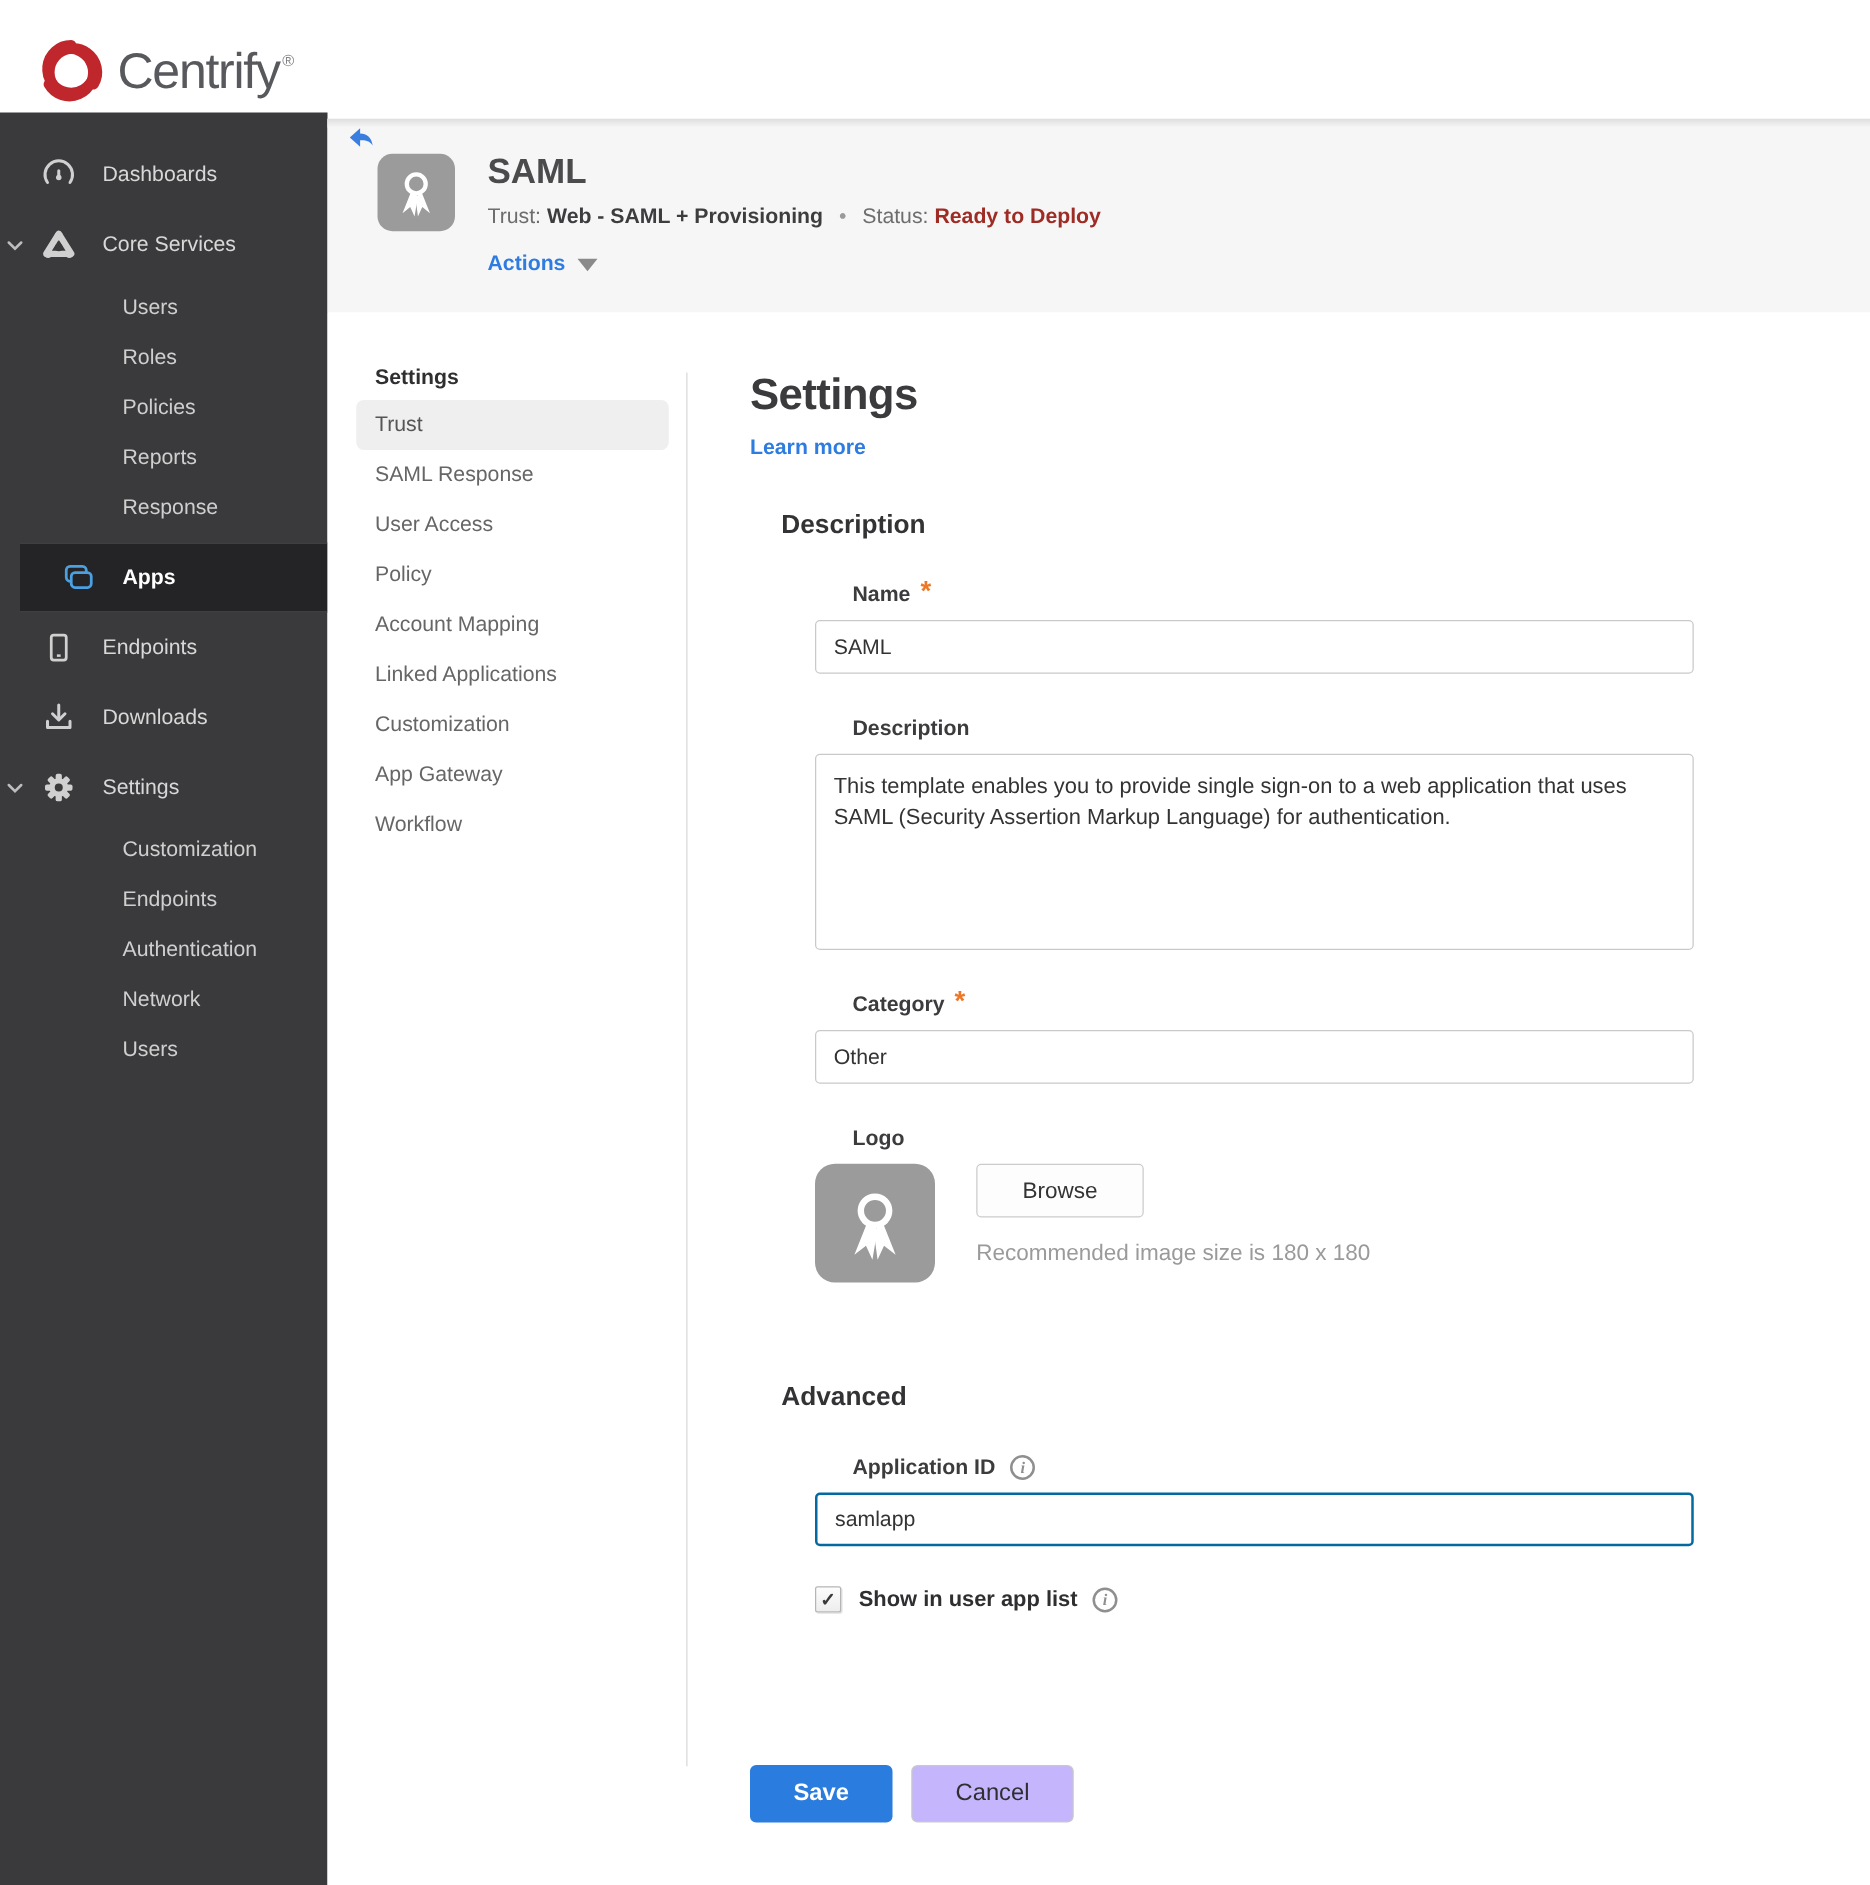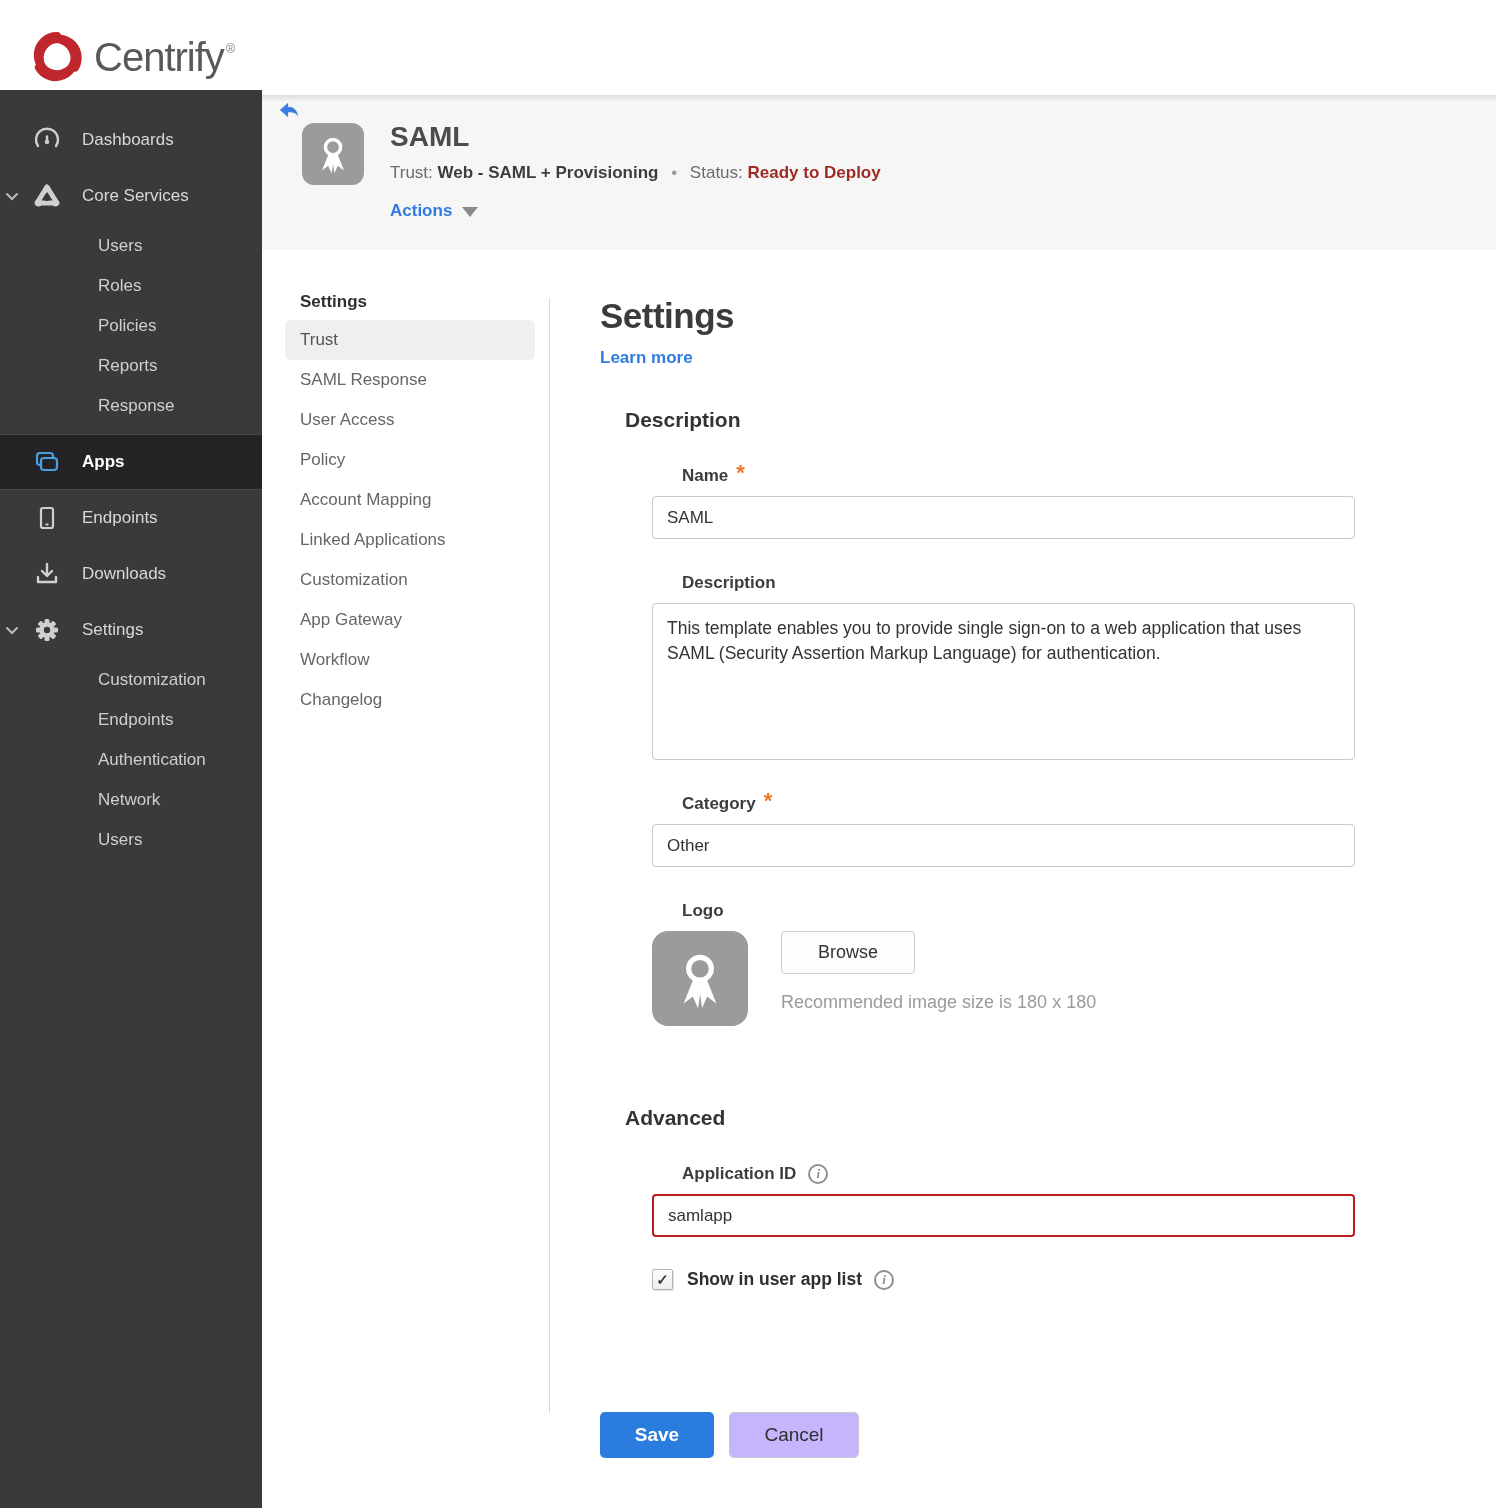--- a/index.html
+++ b/index.html
@@ -16,21 +16,21 @@
   .logo svg { width:58px; height:58px; }
   .logo-text { font-size:40px; color:#58595c; letter-spacing:-1px; margin-left:8px; font-weight:400; }
   .logo-r { font-size:13px; color:#808184; margin-left:2px; margin-top:-18px; }
 
   
   .sidebar { position:absolute; left:0; top:90px; width:262px; height:1418px; background:#3a3a3c; padding-top:22px; }
   .nav-item { position:relative; height:56px; display:flex; align-items:center; color:#d8d8d8; font-size:17px; cursor:pointer; }
   .nav-item .ni-icon { position:absolute; left:34px; width:26px; height:26px; display:flex; align-items:center; justify-content:center; }
   .nav-item .ni-label { position:absolute; left:82px; }
   .nav-item .chev { position:absolute; left:4px; width:16px; height:16px; }
-  .nav-item.active { background:#242426; border-top:1px solid #48484a; border-bottom:1px solid #48484a; }
+  .nav-item.active { background:#242426; border-top:1px solid #48484a; border-bottom:1px solid #48484a;margin-left:16px; }
   .nav-item.active .ni-label { color:#ffffff; font-weight:bold; }
   .nav-sub { padding:2px 0 8px 0; }
   .nav-sub .nav-subitem { height:40px; display:flex; align-items:center; padding-left:98px; color:#cfcfcf; font-size:17px; cursor:pointer; }
 
   
   .app-header { position:absolute; left:262px; top:95px; width:1234px; height:155px; background:#f6f6f6; }
   .app-header::before { content:""; position:absolute; left:0; top:0; right:0; height:7px;
     background:linear-gradient(#dedede, #f6f6f6); }
   .back-btn { position:absolute; left:16px; top:5px; width:22px; height:20px; cursor:pointer; }
   .hdr-appicon { position:absolute; left:40px; top:28px; width:62px; height:62px; background:#9b9b9b; border-radius:12px; display:flex; align-items:center; justify-content:center; }
@@ -55,21 +55,21 @@
   .main { position:absolute; left:338px; top:46px; width:780px; }
   .main h1 { font-size:35px; font-weight:bold; color:#3b3b3d; letter-spacing:-0.5px; }
   .learn-more { display:inline-block; margin-top:12px; font-size:17px; font-weight:bold; color:#2e7ce0; cursor:pointer; }
   .section-h { margin-left:25px; font-size:21px; font-weight:bold; color:#333335; }
   .section-h.desc { margin-top:40px; }
   .section-h.adv { margin-top:80px; }
   .fields { margin-left:52px; }
   .field-label { margin-top:34px; font-size:17px; font-weight:bold; color:#3c3c3e; display:flex; align-items:center;margin-left:30px; }
   .req { color:#ee7624; font-size:22px; font-weight:bold; margin-left:8px; margin-top:-6px; }
   .text-input { margin-top:10px; width:703px; height:43px; border:1px solid #c9c9c9; border-radius:4px; font-size:17px; color:#333; padding:0 14px; font-family:"Liberation Sans", sans-serif; background:#fff; display:block; }
-  .text-input.focus { border:2px solid #b91c1c; }
+  .text-input.focus { border:2px solid #0369a1; }
   textarea.text-area { margin-top:10px; width:703px; height:157px; border:1px solid #c9c9c9; border-radius:4px; font-size:17.5px; line-height:1.45; color:#333; padding:12px 14px; font-family:"Liberation Sans", sans-serif; resize:none; display:block; }
   .logo-row { margin-top:10px; display:flex; align-items:flex-start; }
   .logo-box { width:96px; height:95px; background:#9b9b9b; border-radius:16px; display:flex; align-items:center; justify-content:center; }
   .browse-col { margin-left:33px; }
   .browse-btn { width:134px; height:43px; background:#fdfdfd; border:1px solid #cccccc; border-radius:4px; font-size:18px; color:#333; font-family:"Liberation Sans", sans-serif; cursor:pointer; }
   .logo-hint { margin-top:18px; font-size:18px; color:#9a9a9a; }
   .info-i { display:inline-flex; align-items:center; justify-content:center; width:20px; height:20px; border:2px solid #8f8f8f; border-radius:50%; color:#8f8f8f; font-size:13px; font-weight:bold; margin-left:12px; font-family:"Liberation Serif", serif; font-style:italic; }
   .check-row { margin-top:32px; display:flex; align-items:center; }
   .checkbox { width:21px; height:21px; border:1px solid #b5b5b5; border-radius:2px; background:linear-gradient(#fdfdfd,#ededed); display:flex; align-items:center; justify-content:center; color:#3a3a3a; font-size:15px; font-weight:bold; cursor:pointer; box-shadow:1px 1px 0 #e0e0e0; }
   .check-label { margin-left:14px; font-size:17.5px; font-weight:bold; color:#2f2f31; }
@@ -218,21 +218,20 @@
     <div class="subnav-heading">Settings</div>
     <div class="subnav-item active">Trust</div>
     <div class="subnav-item">SAML Response</div>
     <div class="subnav-item">User Access</div>
     <div class="subnav-item">Policy</div>
     <div class="subnav-item">Account Mapping</div>
     <div class="subnav-item">Linked Applications</div>
     <div class="subnav-item">Customization</div>
     <div class="subnav-item">App Gateway</div>
     <div class="subnav-item">Workflow</div>
-    <div class="subnav-item">Changelog</div>
   </nav>
 
   <div class="vdivider"></div>
 
   <main class="main">
     <h1>Settings</h1>
     <a class="learn-more">Learn more</a>
 
     <div class="section-h desc">Description</div>
 

